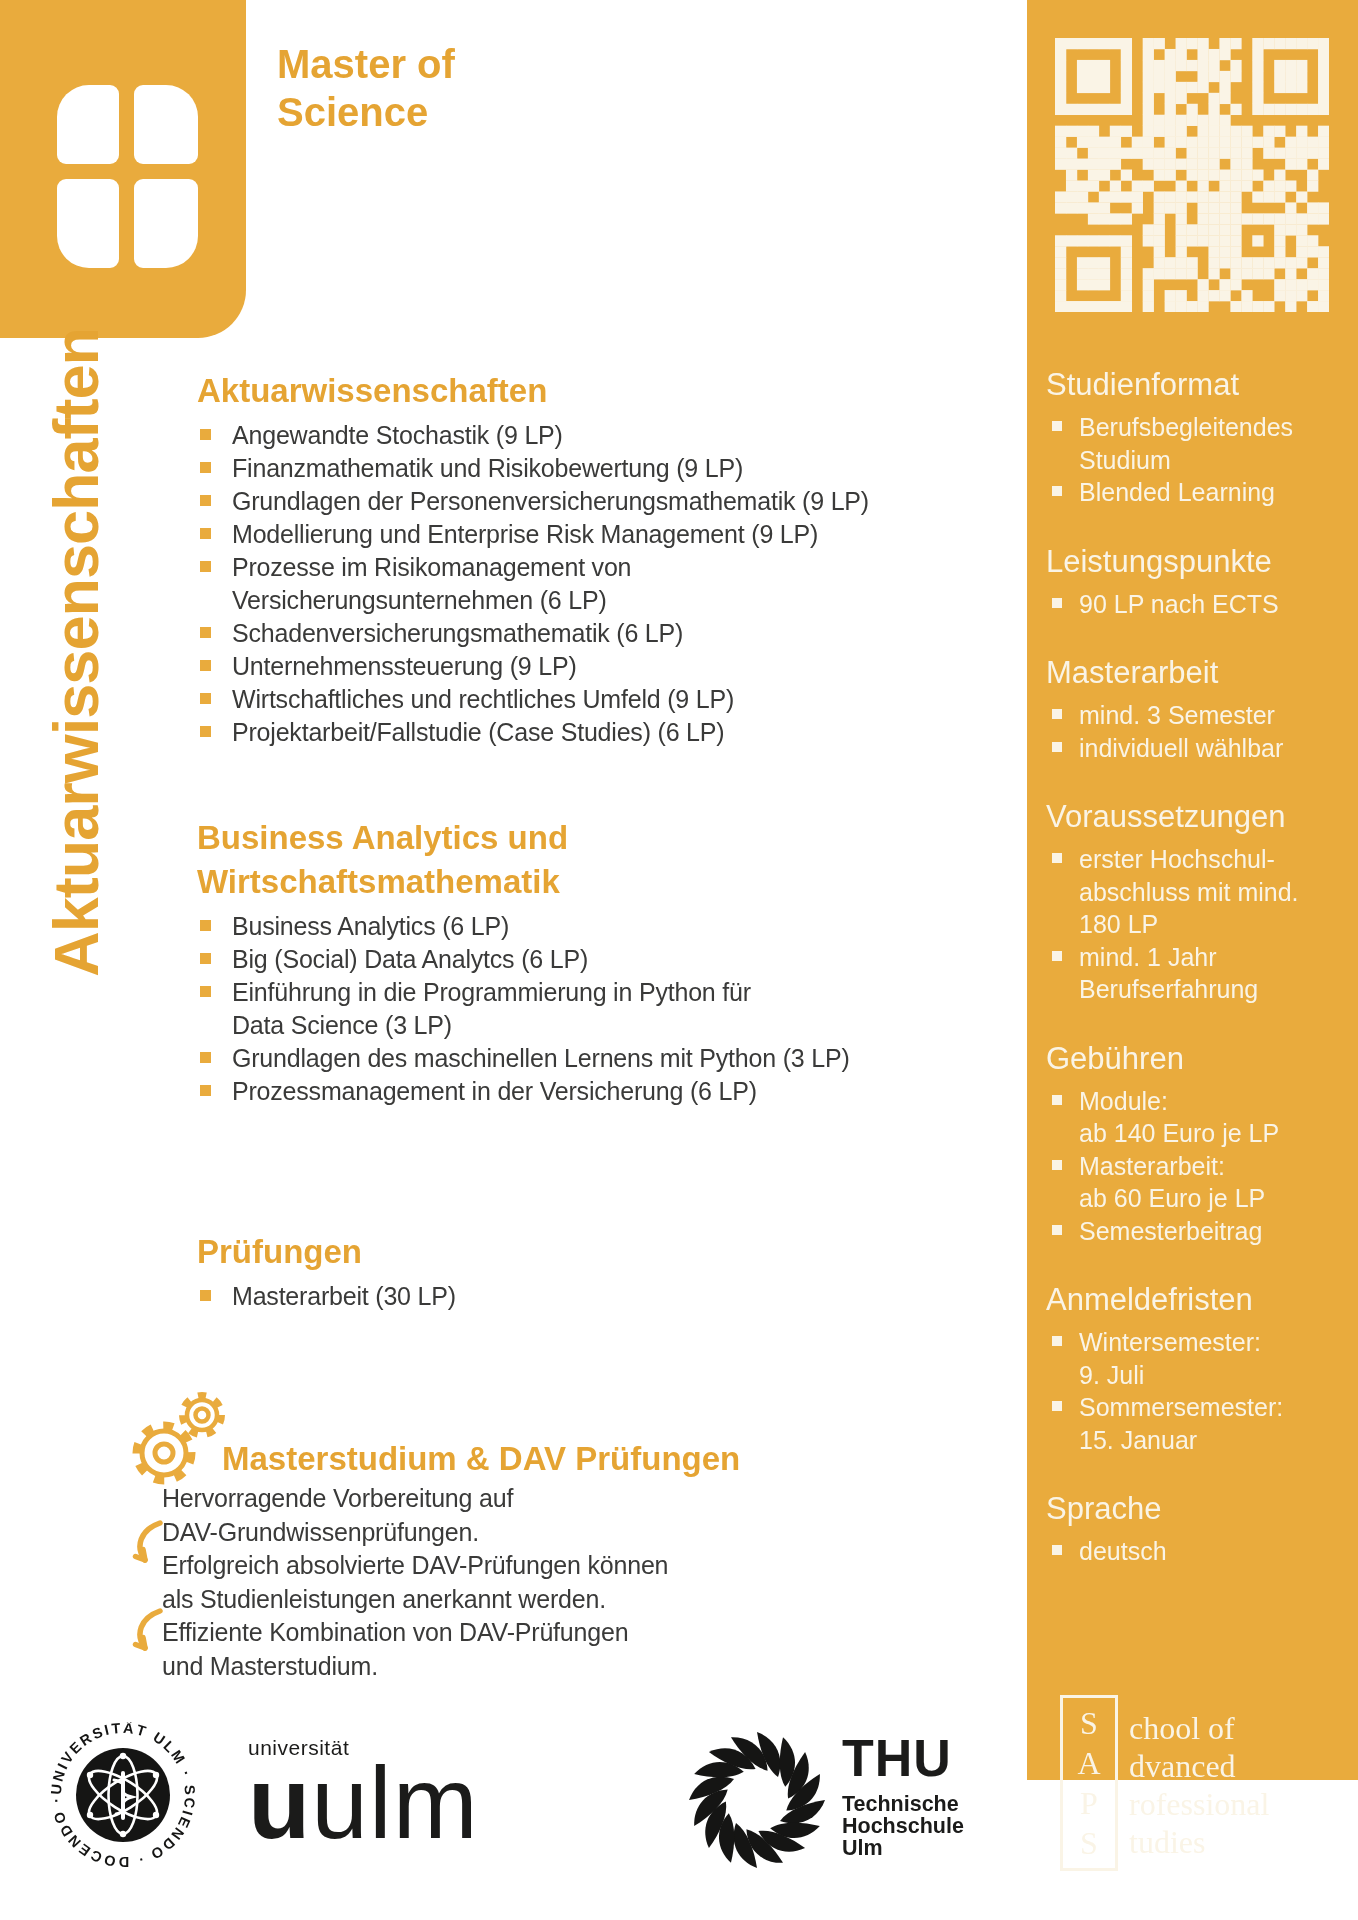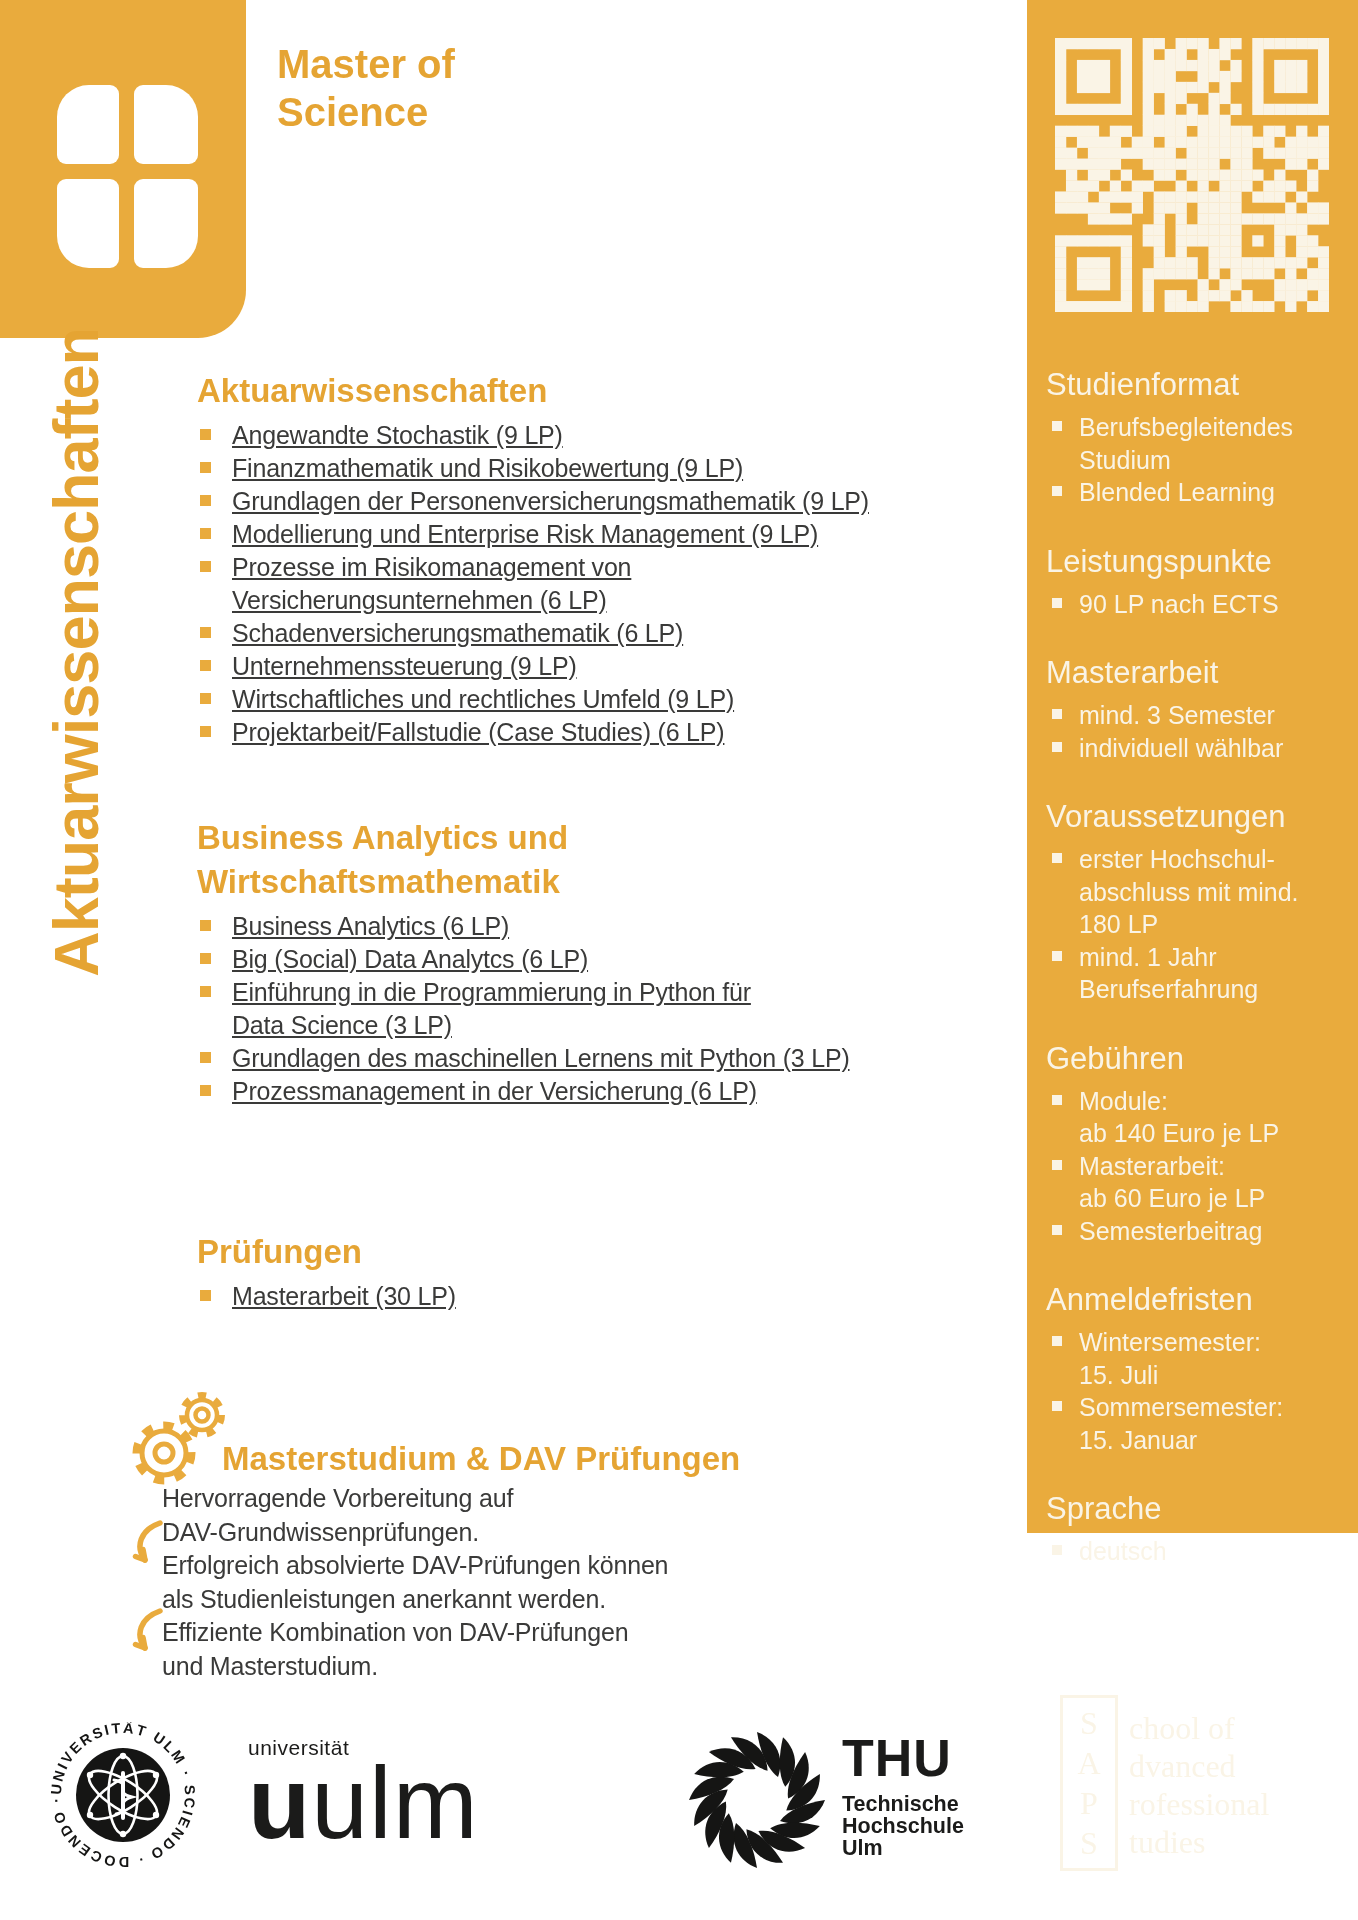--- a/index.html
+++ b/index.html
@@ -25,34 +25,34 @@
     position:absolute;left:40px;top:328px;
     writing-mode:vertical-rl;transform:rotate(180deg);
     font-size:63px;font-weight:700;color:var(--accent-deep);letter-spacing:-1px;
   }
   
   .sec{position:absolute;left:197px;width:770px;}
   #sec1{top:369px;}
   #sec2{top:816px;}
   #sec3{top:1230px;}
   .sec-title{margin:0 0 6px 0;font-size:33px;font-weight:700;color:var(--accent-deep);line-height:44px;}
-  .mod-list{list-style:none;margin:0;padding:0;font-size:25px;color:var(--ink);line-height:33px;letter-spacing:-0.2px;text-decoration:underline;}
+  .mod-list{list-style:none;margin:0;padding:0;font-size:25px;color:var(--ink);line-height:33px;letter-spacing:-0.2px;}
   .mod-list li{position:relative;padding-left:35px;}
   .mod-list .bullet{position:absolute;left:3px;top:10px;width:11px;height:11px;background:var(--accent);}
   .note{font-size:25px;color:var(--ink);line-height:33px;margin-left:-12px;letter-spacing:-0.2px;}
   
   .dav{position:absolute;left:128px;top:1394px;width:600px;}
   .gears{position:absolute;left:0;top:-4px;}
   .dav-title{position:absolute;left:94px;top:46px;font-size:33px;font-weight:700;color:var(--accent-deep);white-space:nowrap;}
   .dav-text{position:absolute;left:34px;top:88px;width:560px;font-size:25px;line-height:33.5px;color:var(--ink);letter-spacing:-0.2px;}
   .arrow{position:absolute;left:4px;}
   .arrow.a1{top:126px;}
   .arrow.a2{top:214px;}
   
-  .sidebar{position:absolute;left:1027px;top:0;width:331px;height:1533px;background:var(--accent);color:var(--cream);}
+  .sidebar{position:absolute;left:1027px;top:0;width:331px;height:1780px;background:var(--accent);color:var(--cream);}
   .qr{position:absolute;left:28px;top:38px;}
   .sb-content{position:absolute;left:19px;top:366px;width:300px;}
   .sb-sec{margin-bottom:34px;}
   .sb-title{margin:0 0 7px 0;font-size:31px;font-weight:400;line-height:38px;color:var(--cream);}
   .sb-list{list-style:none;margin:0;padding:0;font-size:25px;line-height:32.5px;}
   .sb-list li{position:relative;padding-left:33px;}
   .sb-list .sbullet{position:absolute;left:6px;top:10px;width:10px;height:10px;background:var(--cream);}
   
   .saps{position:absolute;left:33px;top:1695px;display:flex;font-family:"Liberation Serif",serif;color:var(--cream);}
   .saps-box{width:52px;height:152px;border:3px solid var(--cream);display:flex;flex-direction:column;justify-content:space-between;align-items:center;padding:9px 0;font-size:32px;line-height:32px;}
@@ -618,21 +618,21 @@
           <li><span class="sbullet"></span><span class="pre">Masterarbeit:
 ab 60 Euro je LP</span></li>
           <li><span class="sbullet"></span><span class="pre">Semesterbeitrag</span></li>
         </ul>
     </div>
     <div class="sb-sec">
       <h3 class="sb-title">Anmeldefristen</h3>
       <ul class="sb-list">
 
       <li><span class="sbullet"></span><span class="pre">Wintersemester:
-15. Juli</span></li>
+9. Juli</span></li>
           <li><span class="sbullet"></span><span class="pre">Sommersemester:
 15. Januar</span></li>
         </ul>
     </div>
     <div class="sb-sec">
       <h3 class="sb-title">Sprache</h3>
       <ul class="sb-list">
 
       <li><span class="sbullet"></span><span class="pre">deutsch</span></li>
         </ul>

